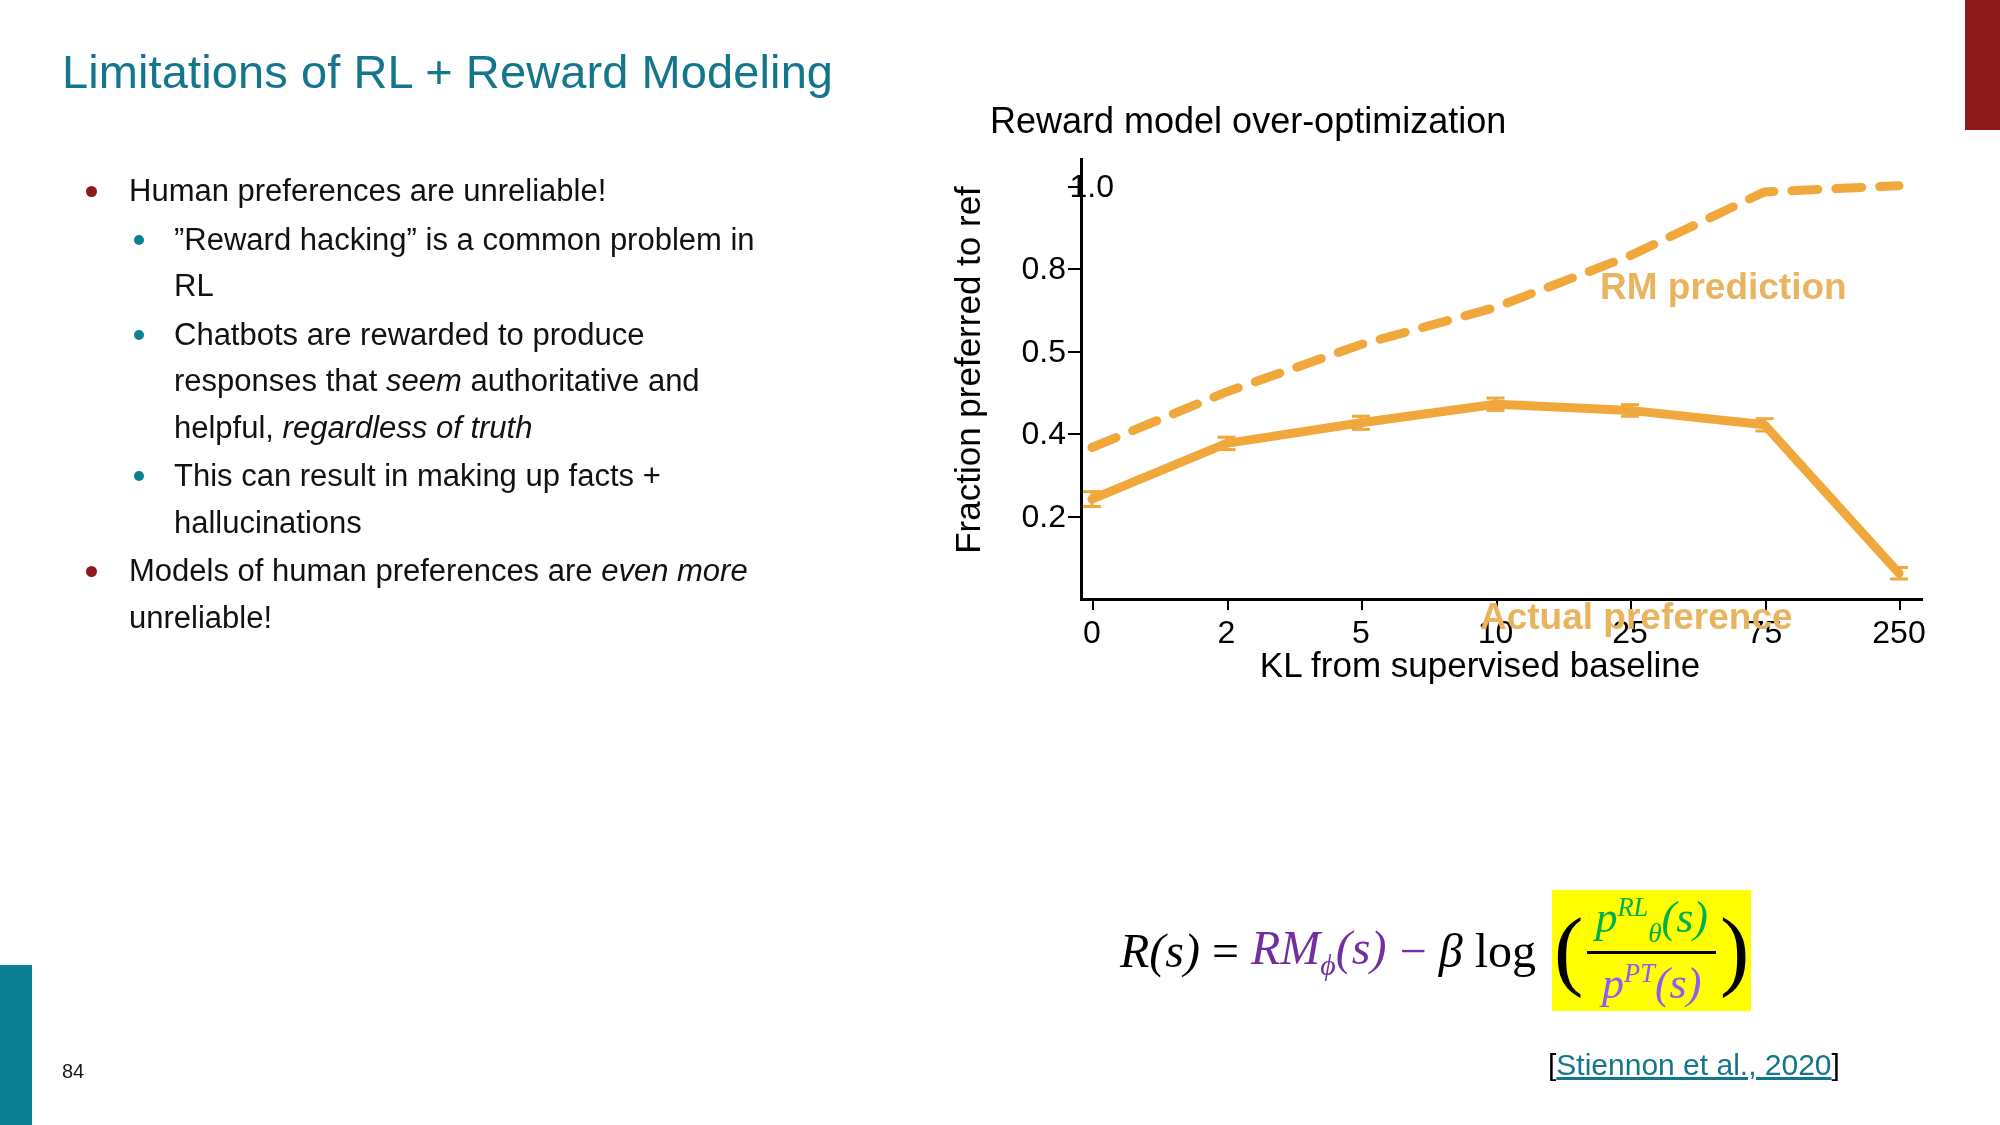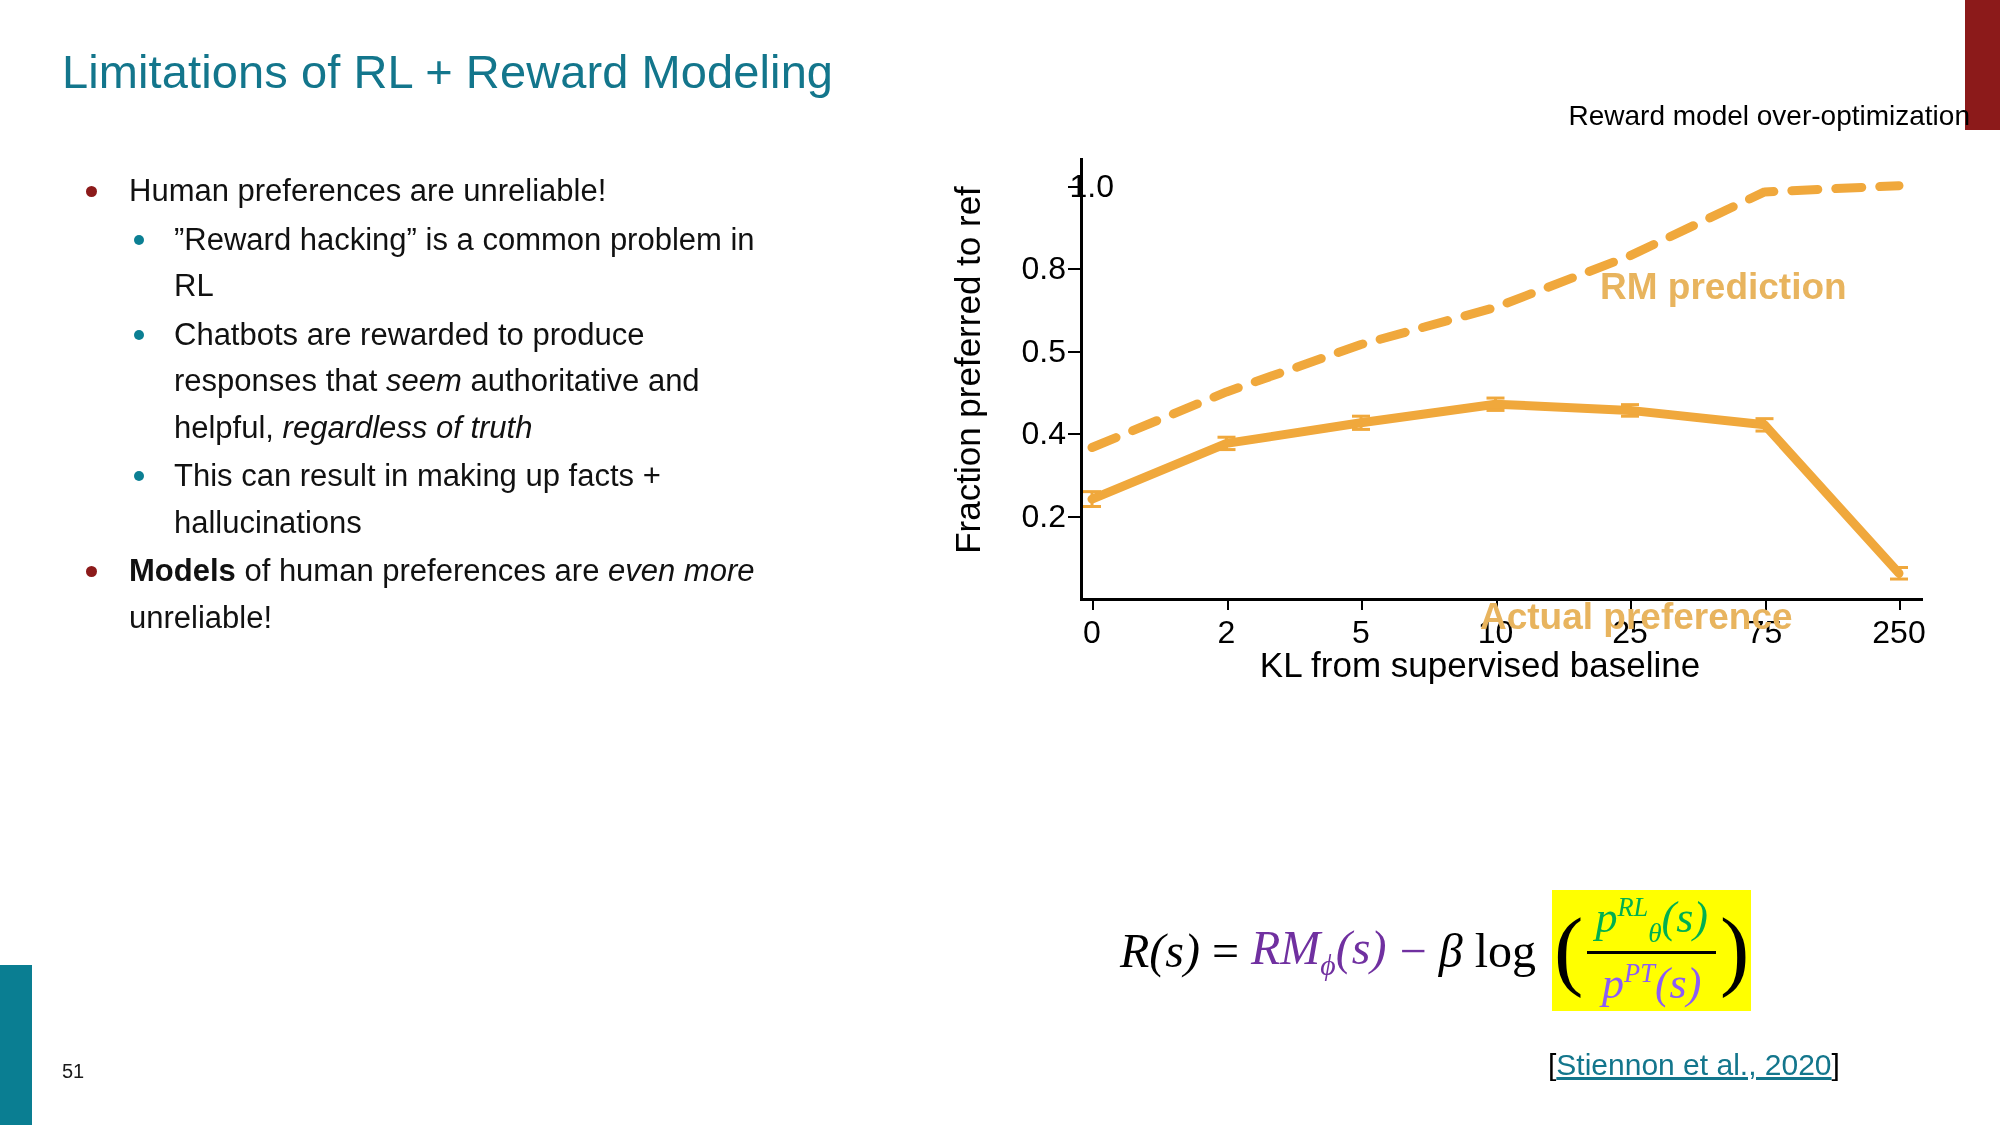--- a/index.html
+++ b/index.html
@@ -67,42 +67,42 @@
     margin-right: 30px;
     margin-left: 62px;
   }
   .b-text {
     font-size: 31px;
     line-height: 1.50;
     color: #111111;
   }
   .b-text.lvl2 { font-size: 31px; }
   .b-text i { font-style: italic; }
-  .b-text b { font-weight: bold; }
+  .b-text b { font-weight: normal; }
 
   
   .page-num {
     position: absolute;
     left: 62px; top: 1060px;
     font-size: 20px;
     color: #1a1a1a;
   }
 
   
   .chart-wrap {
     position: absolute;
     left: 940px; top: 100px;
     width: 1030px; height: 620px;
   }
   .chart-title {
     position: absolute;
     left: 0; top: 0;
     width: 1030px;
-    text-align: right;
-    font-size: 28px;
+    text-align: left;
+    font-size: 36px;
     color: #000;
     padding-left: 50px;
     box-sizing: border-box;
   }
   .y-axis-title {
     position: absolute;
     left: -222px; top: 250px;
     width: 500px;
     transform: rotate(-90deg);
     text-align: center;
@@ -274,21 +274,21 @@
     <span class="b-text lvl2">This can result in making up facts + hallucinations</span>
   </div>
 
   <div class="b-row b1">
     <span class="dot dot-l1"></span>
     <span class="b-text"><b>Models</b> of human preferences are <i>even more</i> unreliable!</span>
   </div>
 
 </div>
 
-<div class="page-num">51</div>
+<div class="page-num">84</div>
 
 <div class="chart-wrap">
   <div class="chart-title">Reward model over-optimization</div>
   <div class="y-axis-title">Fraction preferred to ref</div>
   <div class="x-axis-title">KL from supervised baseline</div>
 
   <div class="plot-area">
     <div class="axis-line-y"></div>
     <div class="axis-line-x"></div>
 

